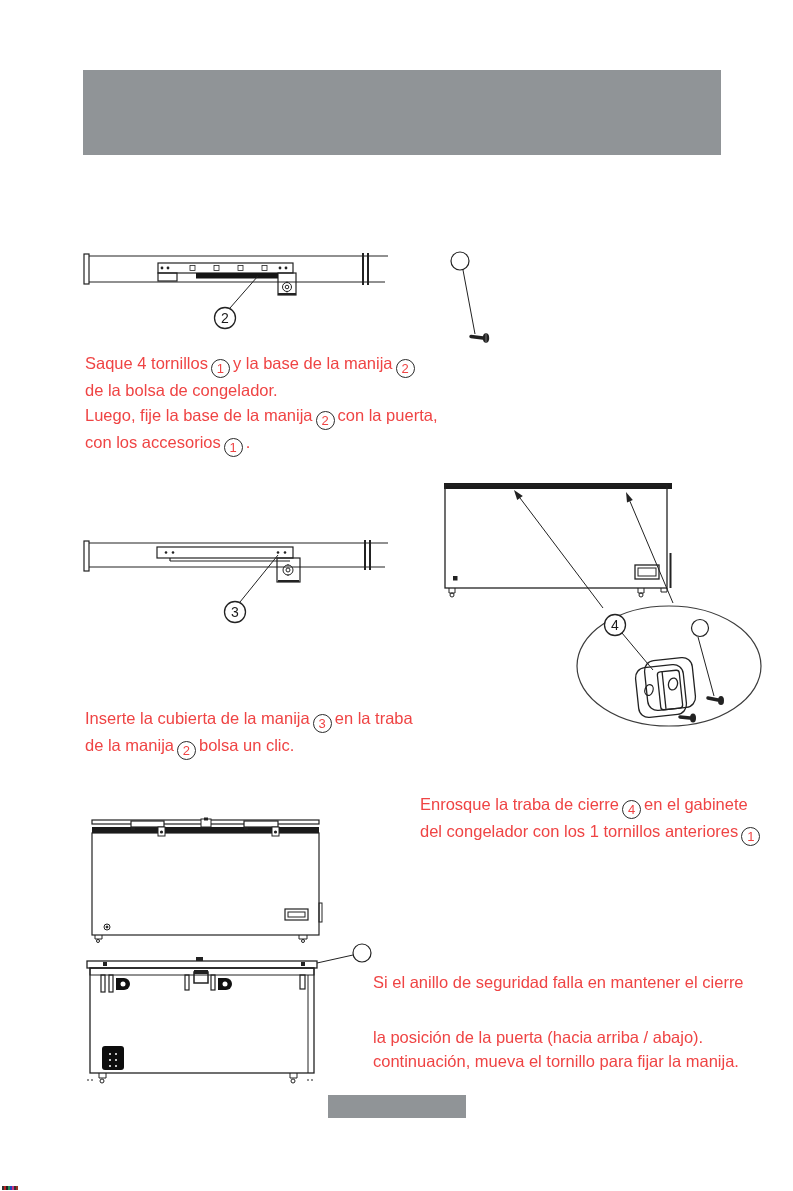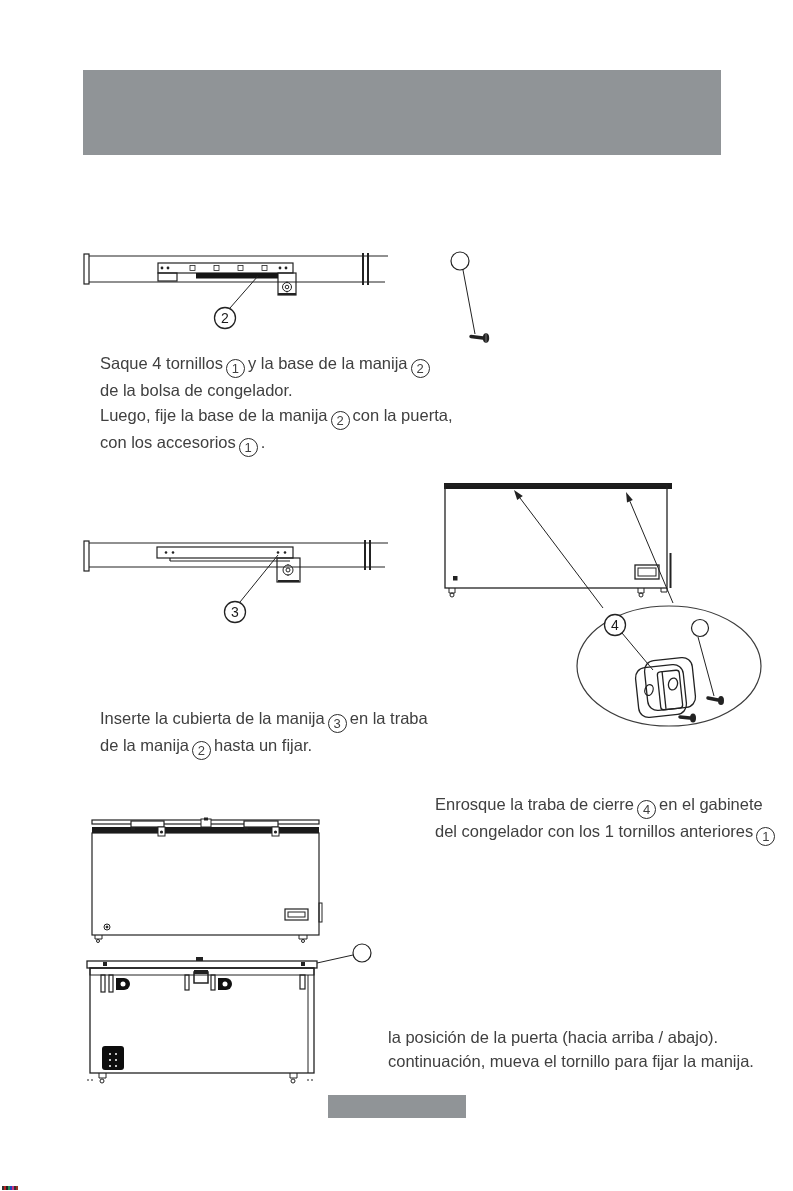--- a/index.html
+++ b/index.html
@@ -3,21 +3,21 @@
 <meta charset="utf-8">
 <style>
   html,body{margin:0;padding:0;background:#fff;}
   .page{
     position:relative;width:793px;height:1191px;background:#ffffff;overflow:hidden;
     font-family:"Liberation Sans",sans-serif;color:#1a1a1a;
   }
   .abs{position:absolute;}
   .bar{position:absolute;background:#909497;}
   .tblock{position:absolute;}
-  .tline{white-space:nowrap;font-size:16.5px;line-height:24.5px;color:#404040;margin-left:15px;}
+  .tline{white-space:nowrap;font-size:16.5px;line-height:24.5px;color:#ef4444;}
   .cn{
     display:inline-flex;align-items:center;justify-content:center;
     width:19px;height:19px;box-sizing:border-box;
     border:1.4px solid #2b2b2b;border-radius:50%;
     font-size:13px;line-height:1;margin:0 3px;vertical-align:-4px;background:#fff;
   }
   svg{display:block;}
   .lineart{stroke:#222;fill:none;}
   .colorbar{
     position:absolute;left:2px;top:1186px;width:16px;height:3.5px;
@@ -173,21 +173,21 @@
       <line x1="240" y1="239" x2="250" y2="240" stroke="#222" stroke-width="3.5" stroke-linecap="round"></line>
       <ellipse cx="253" cy="240" rx="3" ry="4.6" fill="#222"></ellipse>
     </g>
   </svg>
 
   <div class="tblock" style="left:85px;top:706px">
     <div class="tline">
       <span>Inserte la cubierta de la manija</span><span class="cn">3</span><span>en la traba</span>
     </div>
     <div class="tline">
-      <span>de la manija</span><span class="cn">2</span><span>hasta un fijar.</span>
+      <span>de la manija</span><span class="cn">2</span><span>bolsa un clic.</span>
     </div>
   </div>
 
   <div class="tblock" style="left:420px;top:792px">
     <div class="tline">
       <span>Enrosque la traba de cierre</span><span class="cn">4</span><span>en el gabinete</span>
     </div>
     <div class="tline">
       <span>del congelador con los 1 tornillos anteriores</span><span class="cn">1</span>
     </div>
@@ -271,20 +271,23 @@
     <g class="lineart" stroke-width="1">
       <path d="M14 131 v5 h7 v-5"></path>
         <circle cx="17" cy="139" r="2"></circle>
       <path d="M205 131 v5 h7 v-5"></path>
         <circle cx="208" cy="139" r="2"></circle>
       <line x1="2" y1="138" x2="10" y2="138" stroke-dasharray="2 2"></line>
       <line x1="222" y1="138" x2="230" y2="138" stroke-dasharray="2 2"></line>
     </g>
   </svg>
 
+  <div class="tblock tline" style="left:373px;top:970px">
+    <span>Si el anillo de seguridad falla en mantener el cierre</span>
+  </div>
   <div class="tblock tline" style="left:373px;top:1049px">
     <span>continuación, mueva el tornillo para fijar la manija.</span>
   </div>
   <div class="tblock tline" style="left:373px;top:1025px">
     <span>la posición de la puerta (hacia arriba / abajo).</span>
   </div>
 
   <div class="bar" style="left:328px;top:1095px;width:138px;height:23px;"></div>
 
   <div class="colorbar"></div>

